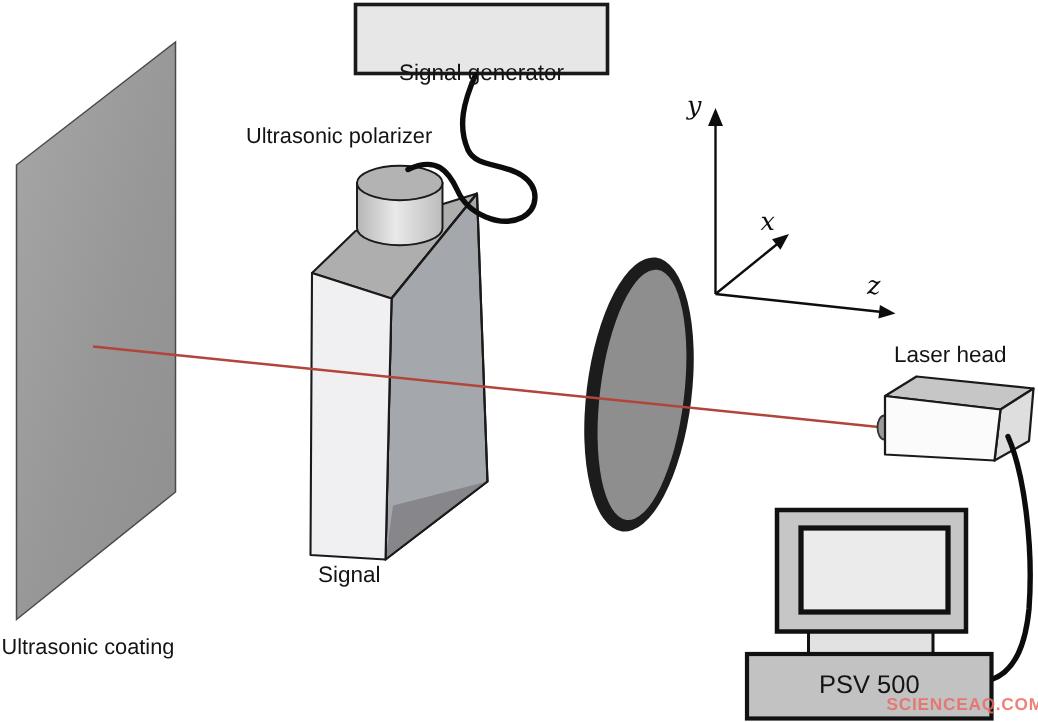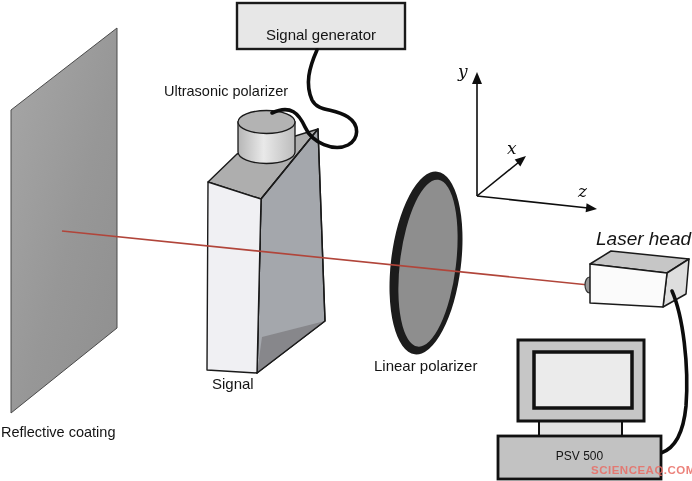--- a/index.html
+++ b/index.html
@@ -5,27 +5,27 @@
   html,body{margin:0;padding:0;background:#fff;}
   #stage{
     position:relative;width:692px;height:481px;background:#ffffff;
     font-family:"Liberation Sans",sans-serif;overflow:hidden;
   }
   #scene{position:absolute;left:0;top:0;}
   .lbl{
     position:absolute;color:#141414;white-space:nowrap;
     font-family:"Liberation Sans",sans-serif;line-height:1.1;
   }
-  .lbl-signal{left:237px;top:5px;width:168px;height:61px;display:flex;align-items:center;justify-content:center;font-size:15px;}
+  .lbl-signal{left:237px;top:19px;width:168px;height:61px;display:flex;align-items:center;justify-content:center;font-size:15px;}
   .lbl-transducer{left:164px;top:84px;font-size:14.5px;}
   .lbl-sample{left:212px;top:376px;font-size:15px;}
   .lbl-polarizer{left:374px;top:358px;font-size:15px;}
-  .lbl-laserhead{left:596px;top:229px;font-size:19px;font-style:italic;}
+  .lbl-laserhead{left:596px;top:229px;font-size:15px;}
   .lbl-reflective{left:1px;top:425px;font-size:14.5px;}
-  .lbl-psv{left:498px;top:438px;width:163px;height:38px;display:flex;align-items:center;justify-content:center;font-size:12px;}
+  .lbl-psv{left:498px;top:438px;width:163px;height:38px;display:flex;align-items:center;justify-content:center;font-size:17px;}
   .axis-lbl{font-family:"DejaVu Serif","Liberation Serif",serif;font-style:italic;font-size:17px;color:#0d0d0d;}
   .axis-y{left:458px;top:62px;}
   .axis-x{left:507px;top:139px;}
   .axis-z{left:578px;top:182px;}
   .watermark{
     left:591px;top:464px;font-size:11.5px;letter-spacing:.5px;
     color:rgba(233,108,100,.85);font-weight:bold;
   }
 </style>
 </head>
@@ -99,23 +99,22 @@
       <rect x="539" y="421" width="83" height="15" fill="#e2e2e2" stroke="#111" stroke-width="2"></rect>
       <rect x="518" y="340" width="126" height="81" fill="#c6c6c6" stroke="#111" stroke-width="3"></rect>
       <rect x="534" y="352" width="98" height="56" fill="#ebebeb" stroke="#111" stroke-width="3.5"></rect>
       <rect x="498" y="436" width="163" height="43" fill="#c2c2c2" stroke="#111" stroke-width="2.8"></rect>
     </g>
   </svg>
 
   <div class="lbl lbl-signal">Signal generator</div>
   <div class="lbl lbl-transducer">Ultrasonic polarizer</div>
   <div class="lbl lbl-sample">Signal</div>
-  <div class="lbl lbl-polarizer">Linear polarizer</div>
   <div class="lbl lbl-laserhead">Laser head</div>
-  <div class="lbl lbl-reflective">Reflective coating</div>
+  <div class="lbl lbl-reflective">Ultrasonic coating</div>
   <div class="lbl lbl-psv">PSV 500</div>
 
   <div class="lbl axis-lbl axis-y">y</div>
   <div class="lbl axis-lbl axis-x">x</div>
   <div class="lbl axis-lbl axis-z">z</div>
 
   <div class="lbl watermark">SCIENCEAQ.COM</div>
 </div>
 
 </body></html>

